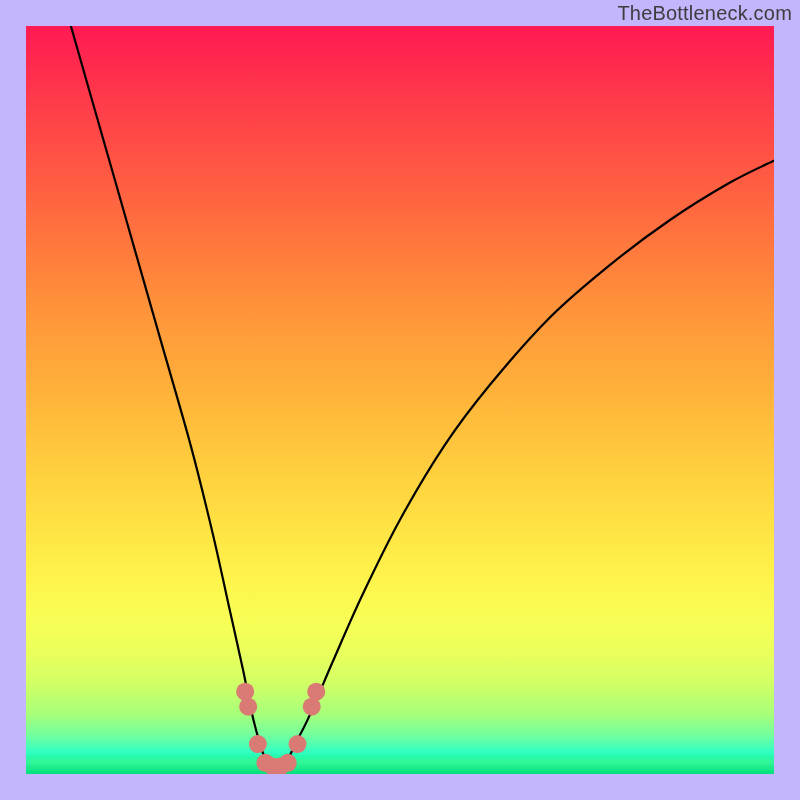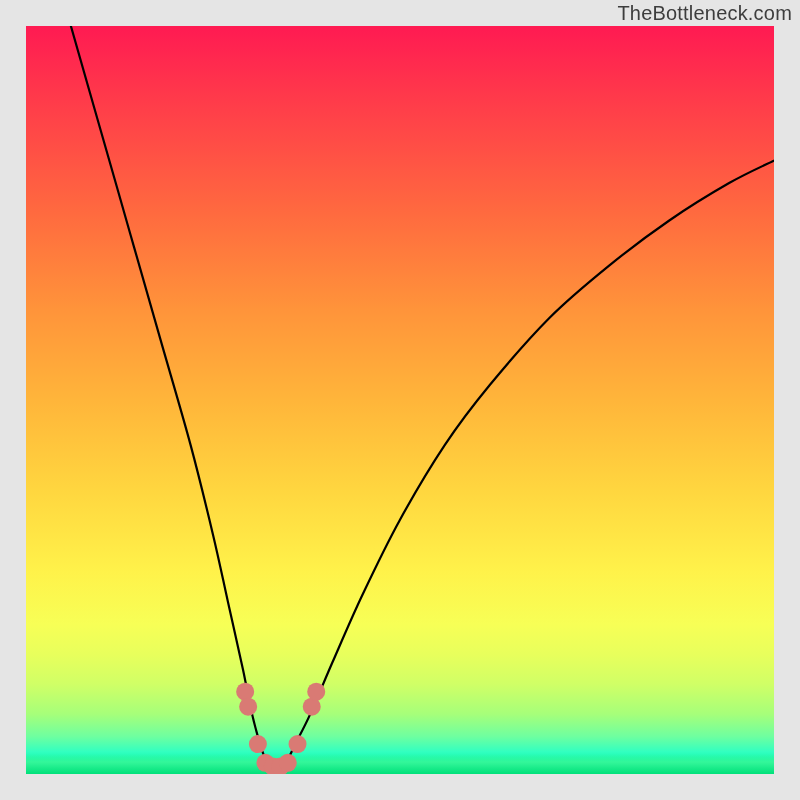--- a/index.html
+++ b/index.html
@@ -8,21 +8,21 @@
     width: 800px;
     height: 800px;
     overflow: hidden;
     background: #000;
     font-family: Arial, Helvetica, sans-serif;
   }
   .frame {
     position: absolute;
     top: 0; left: 0;
     width: 800px; height: 800px;
-    background: #e5e5e5;
+    background: #c4b5fd;
   }
   .plot {
     position: absolute;
     top: 26px;
     left: 26px;
     width: 748px;
     height: 748px;
     overflow: hidden;
   }
   .gradient {

